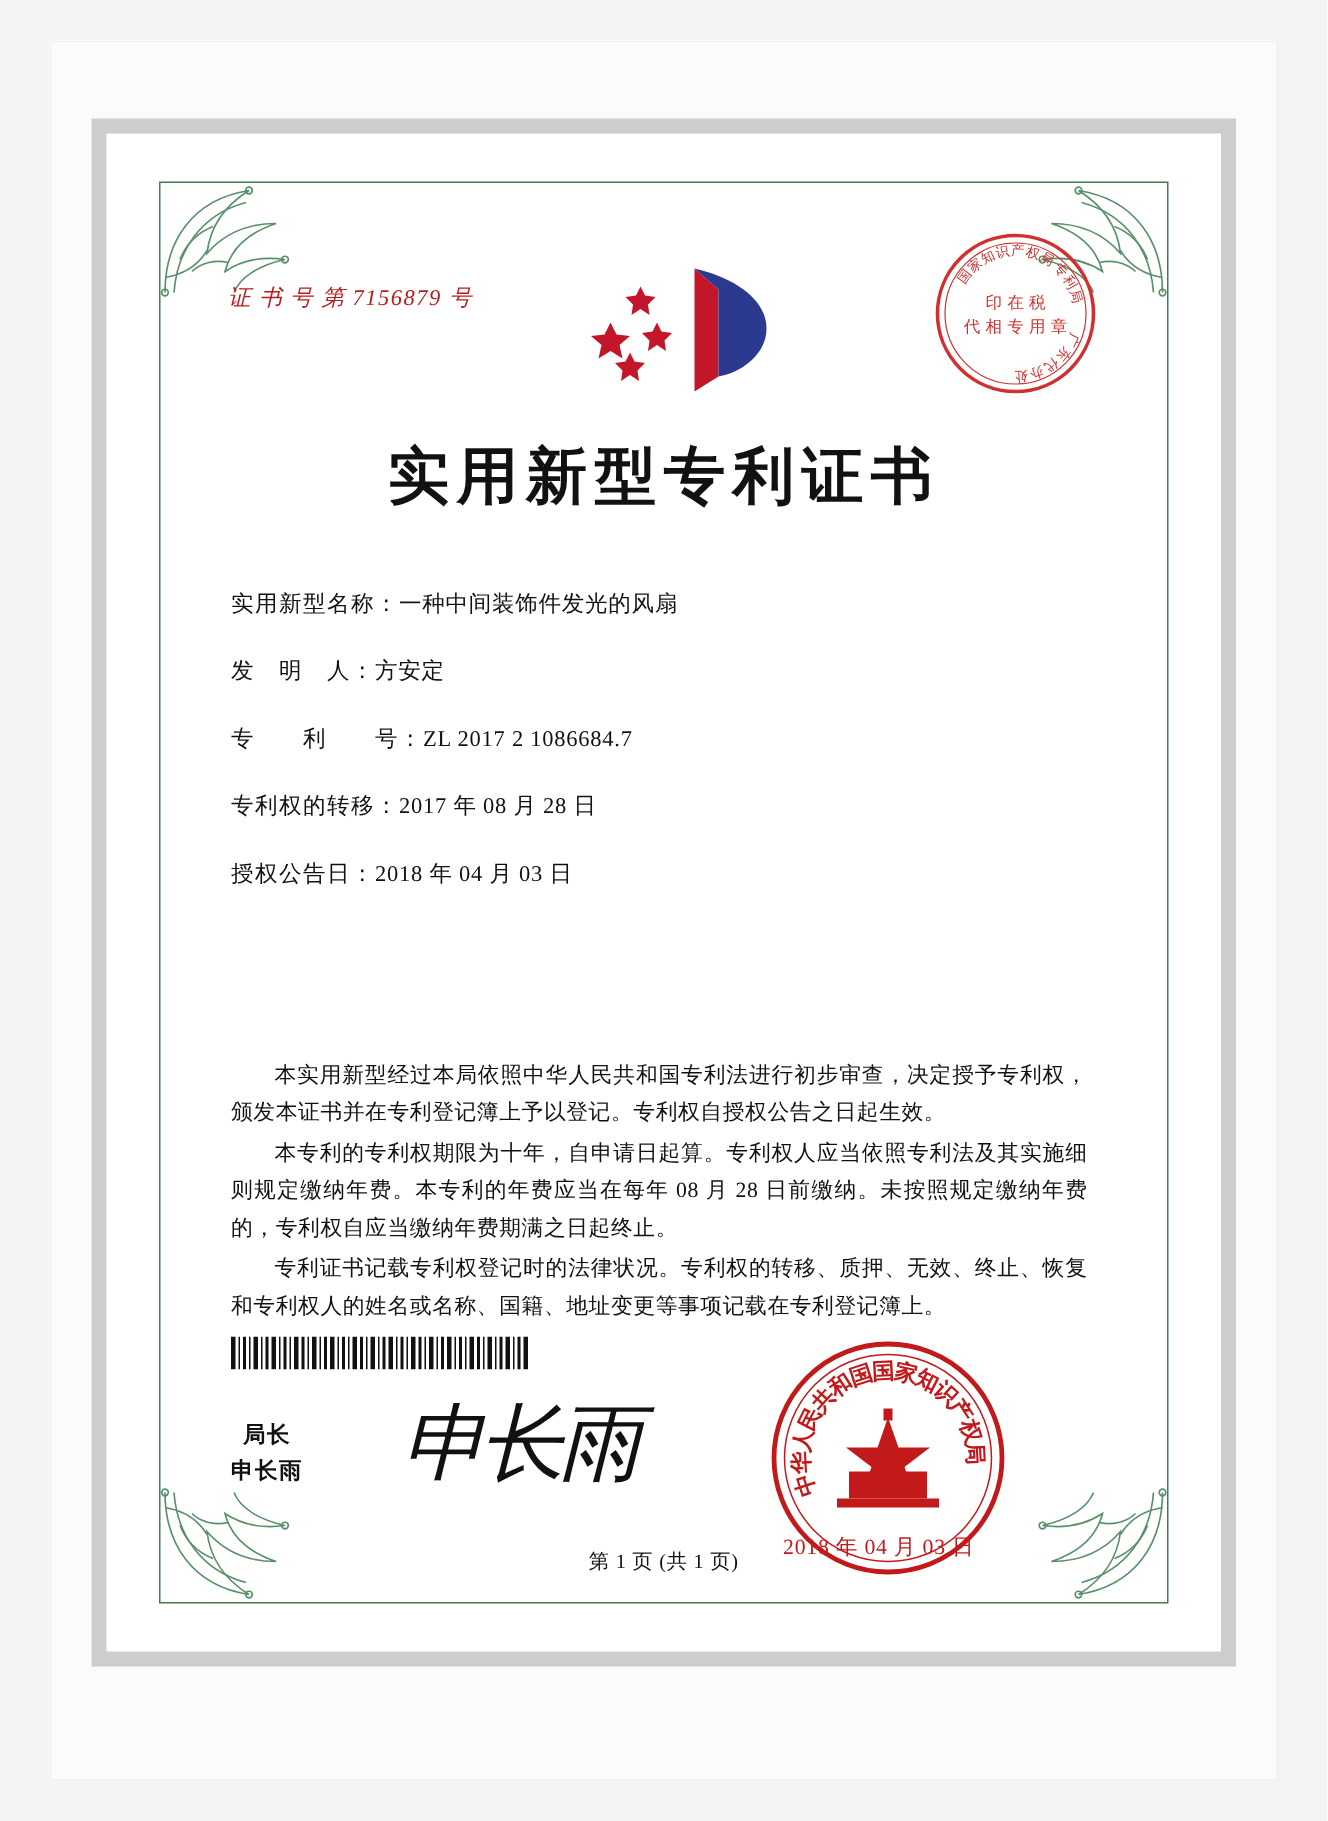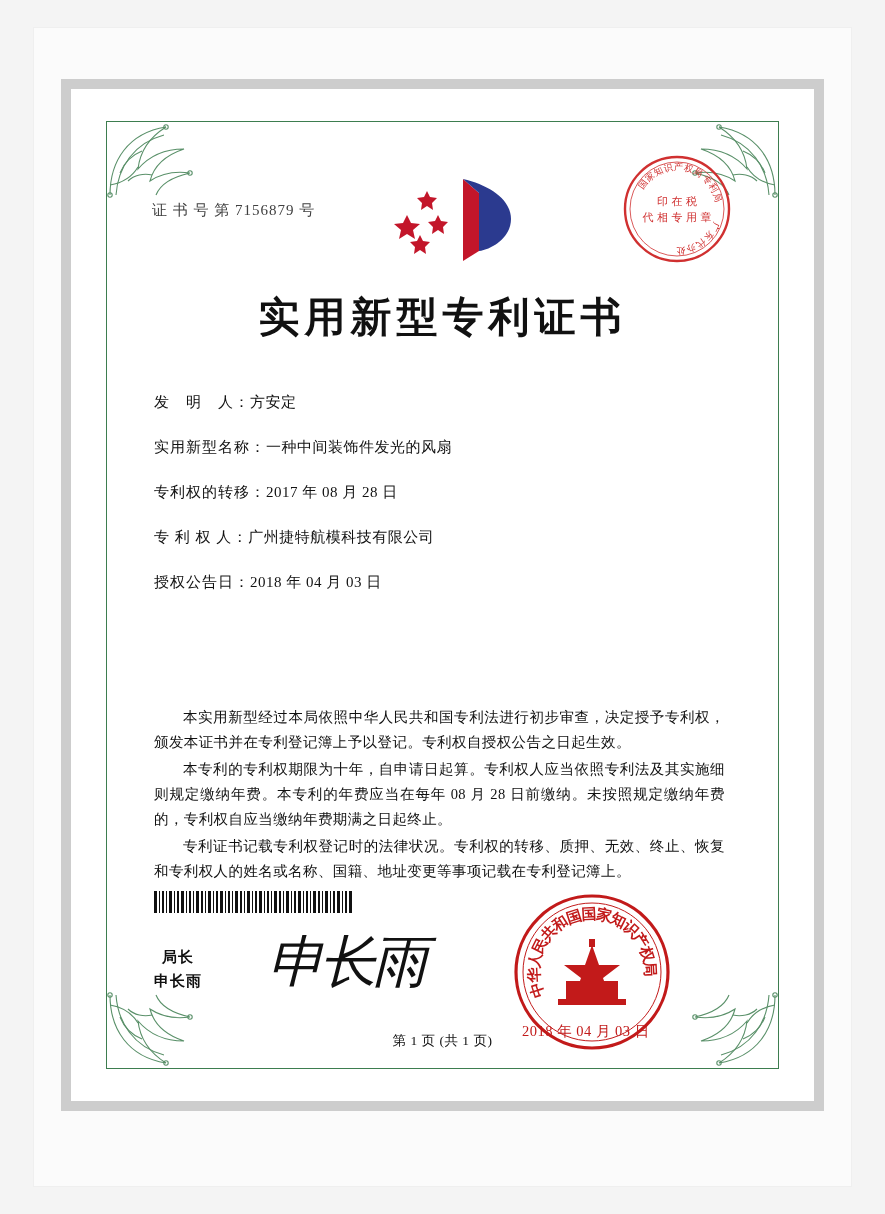--- a/index.html
+++ b/index.html
@@ -75,24 +75,25 @@
   .corner svg { display: block; }
   .c-tl { left: 16px;  top: 16px; }
   .c-tr { right: 16px; top: 16px;  transform: scaleX(-1); }
   .c-bl { left: 16px;  bottom: 16px; transform: scaleY(-1); }
   .c-br { right: 16px; bottom: 16px; transform: scale(-1,-1); }
 
   
   .cert-no {
     position: absolute;
     left: 62px;
-    top: 96px;
+    top: 84px;
     font-size: 15px;
     letter-spacing: 1px;
-    color: #404040;
+    color: #b91c1c;
+    font-style: italic;
   }
   .logo {
     position: absolute;
     left: 303px;
     top: 64px;
     width: 130px;
     height: 100px;
   }
   .seal-top {
     position: absolute;
@@ -322,30 +323,30 @@
           <text x="66" y="62" text-anchor="middle">印 在 税</text>
           <text x="66" y="78" text-anchor="middle">代 相 专 用 章</text>
         </g>
       </svg>
     </div>
 
     <div class="cert-title">实用新型专利证书</div>
 
     <div class="fields">
       <div class="field">
+        <span class="lbl">实用新型名称：</span><span>一种中间装饰件发光的风扇</span>
+      </div>
+      <div class="field">
         <span class="lbl">发　明　人：</span><span>方安定</span>
       </div>
       <div class="field">
-        <span class="lbl">实用新型名称：</span><span>一种中间装饰件发光的风扇</span>
+        <span class="lbl">专　　利　　号：</span><span>ZL 2017 2 1086684.7</span>
       </div>
       <div class="field">
         <span class="lbl">专利权的转移：</span><span>2017 年 08 月 28 日</span>
-      </div>
-      <div class="field">
-        <span class="lbl">专 利 权 人：</span><span>广州捷特航模科技有限公司</span>
       </div>
       <div class="field">
         <span class="lbl">授权公告日：</span><span>2018 年 04 月 03 日</span>
       </div>
     </div>
 
     <div class="paras">
       <p>本实用新型经过本局依照中华人民共和国专利法进行初步审查，决定授予专利权，颁发本证书并在专利登记簿上予以登记。专利权自授权公告之日起生效。</p>
       <p>本专利的专利权期限为十年，自申请日起算。专利权人应当依照专利法及其实施细则规定缴纳年费。本专利的年费应当在每年 08 月 28 日前缴纳。未按照规定缴纳年费的，专利权自应当缴纳年费期满之日起终止。</p>
       <p>专利证书记载专利权登记时的法律状况。专利权的转移、质押、无效、终止、恢复和专利权人的姓名或名称、国籍、地址变更等事项记载在专利登记簿上。</p>

